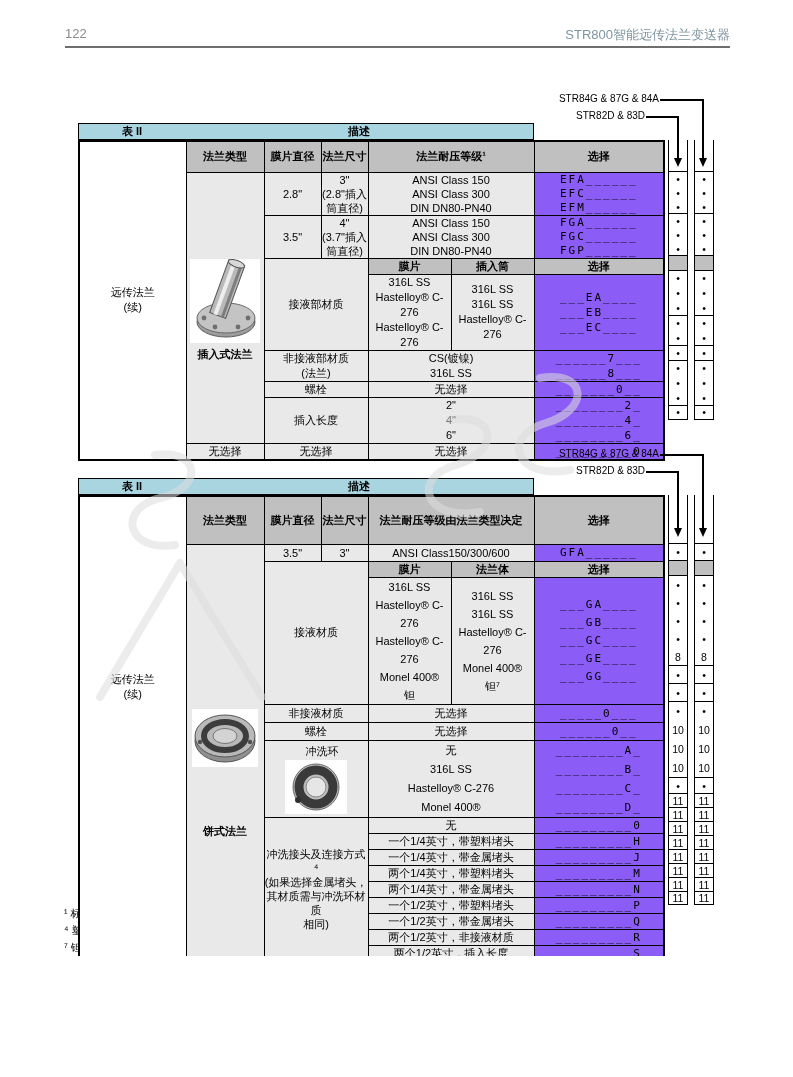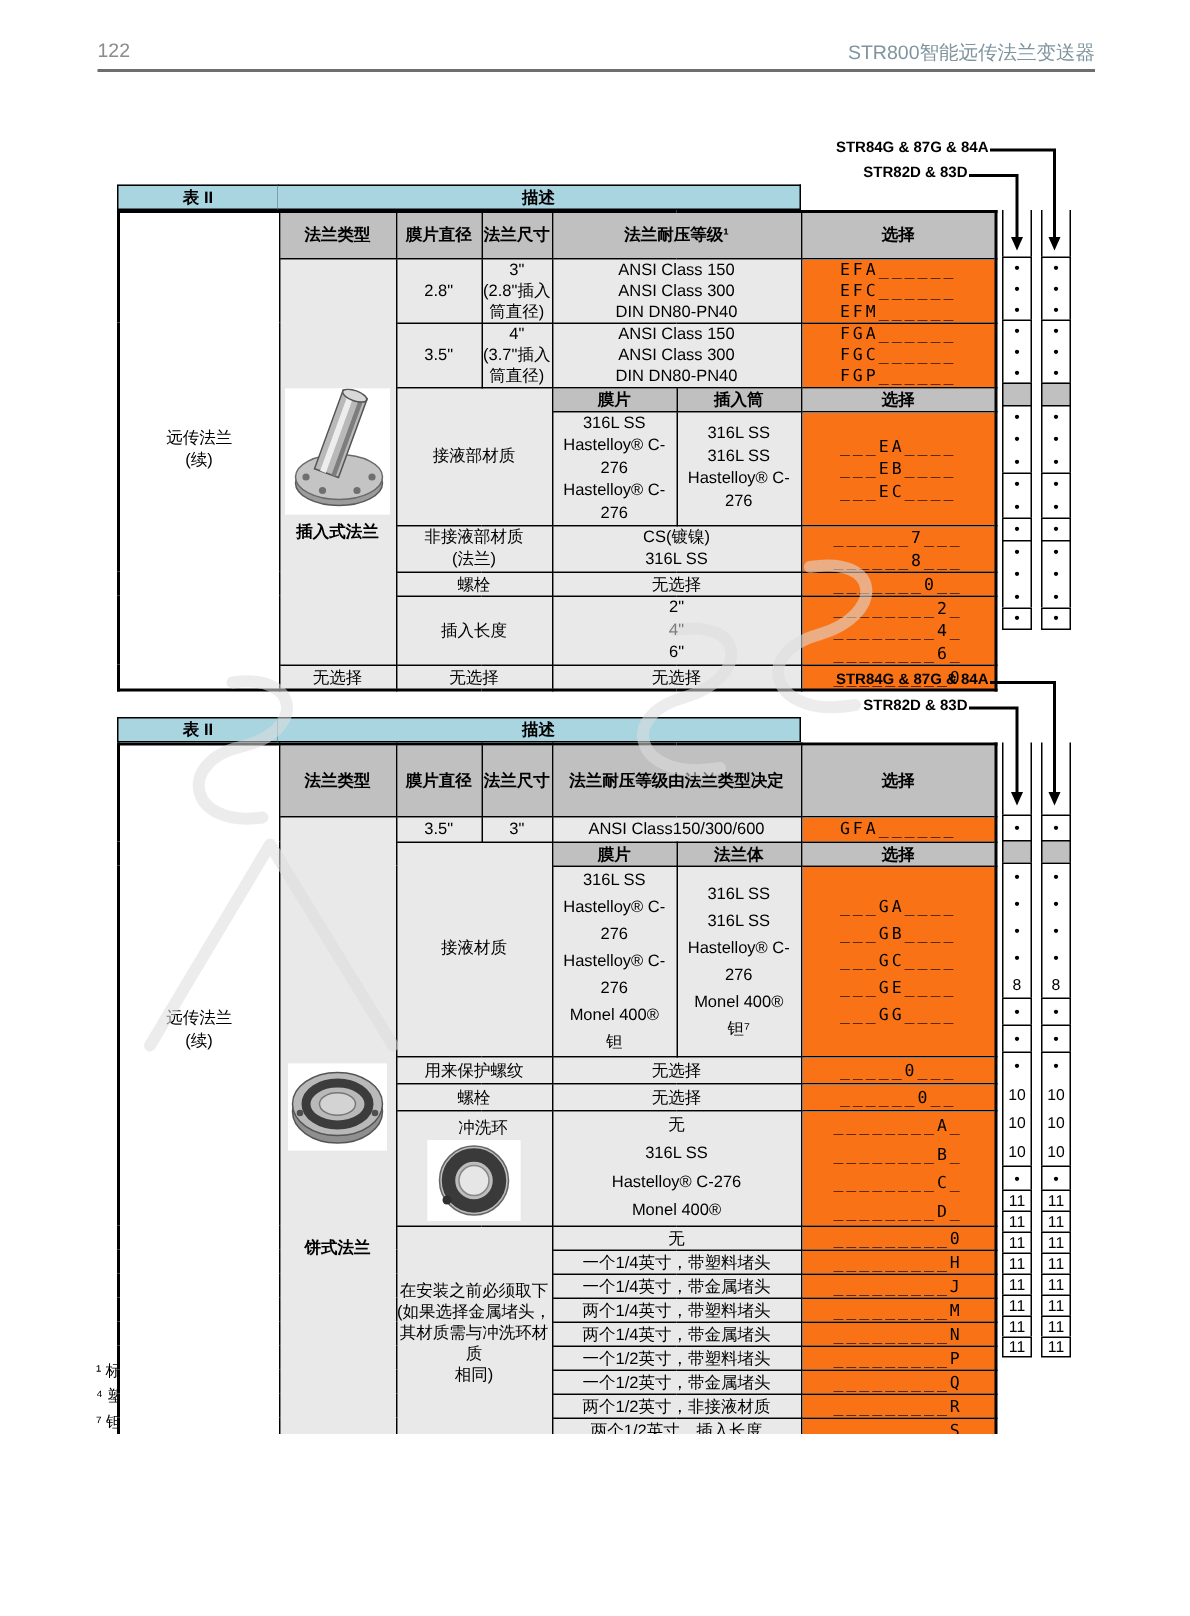--- a/index.html
+++ b/index.html
@@ -25,35 +25,35 @@
   .mt td{border:1px solid #000;padding:0;vertical-align:middle;text-align:center;
          font-size:11px;box-sizing:border-box;overflow:hidden;}
   .g{background:#e9e9e9;}
   .h{background:#c0c0c0;font-weight:bold;}
   .w{background:#fff;}
   .vt{vertical-align:top;}
   .ml{white-space:pre-line;}
   .fs10{font-size:10px;}
   .lh14{line-height:14px;}.lh15{line-height:15px;}
   .lh18{line-height:18px;}.lh19{line-height:19px;}
-  .code{font-family:"DejaVu Sans Mono",monospace;background:#f97316;text-align:left;
+  .code{font-family:"DejaVu Sans Mono",monospace;background:#8b5cf6;text-align:left;
         padding-left:8px;letter-spacing:2px;font-size:11.5px;}
   .shiftup{position:relative;top:-42px;}
 
   
   .nc{position:absolute;width:20px;box-sizing:border-box;z-index:3;}
   .nc .stub{border-left:1px solid #000;border-right:1px solid #000;box-sizing:border-box;}
   .nc .c{border:1px solid #000;border-bottom:0;box-sizing:border-box;background:#fff;
          display:flex;flex-direction:column;justify-content:center;align-items:center;
          font-size:10.5px;text-align:center;}
   .nc .c.hh{background:#c0c0c0;}
   .nc .c.last{border-bottom:1px solid #000;}
 
   
-  .callout{position:absolute;font-size:10px;font-weight:bold;white-space:nowrap;z-index:4;}
+  .callout{position:absolute;font-size:10px;font-weight:normal;white-space:nowrap;z-index:4;}
   svg.overlay{position:absolute;left:0;top:0;z-index:4;pointer-events:none;}
   svg.wmark{position:absolute;left:0;top:0;z-index:6;pointer-events:none;opacity:.55;}
 
   
   .photo-box{background:#fff;margin:6px auto 2px auto;display:block;}
   .flange-label{font-weight:bold;font-size:11px;margin-top:4px;}
 </style>
 </head>
 <body>
 
@@ -313,21 +313,21 @@
 Hastelloy® C-276
 Monel 400®
 钽⁷</td>
       <td class="code ml lh18">___GA____
 ___GB____
 ___GC____
 ___GE____
 ___GG____</td>
     </tr>
     <tr style="height:18px">
-      <td class="g" colspan="2">用来保护螺纹</td>
+      <td class="g" colspan="2">非接液材质</td>
       <td class="g" colspan="2">无选择</td>
       <td class="code">_____0___</td>
     </tr>
     <tr style="height:18px">
       <td class="g" colspan="2">螺栓</td>
       <td class="g" colspan="2">无选择</td>
       <td class="code">______0__</td>
     </tr>
     <tr style="height:76px">
       <td class="g vt" colspan="2">
@@ -343,21 +343,21 @@
       <td class="g ml lh19 fs10" colspan="2">无
 316L SS
 Hastelloy® C-276
 Monel 400®</td>
       <td class="code ml lh19">________A_
 ________B_
 ________C_
 ________D_</td>
     </tr>
     <tr style="height:16px">
-      <td class="g ml lh14 fs10" colspan="2" rowspan="9">在安装之前必须取下
+      <td class="g ml lh14 fs10" colspan="2" rowspan="9">冲洗接头及连接方式⁴
 (如果选择金属堵头，
 其材质需与冲洗环材质
 相同)</td>
       <td class="g" colspan="2">无</td>
       <td class="code">_________0</td>
     </tr>
     <tr style="height:14px">
       <td class="g fs10" colspan="2">一个1/4英寸，带塑料堵头</td>
       <td class="code">_________H</td>
     </tr>

